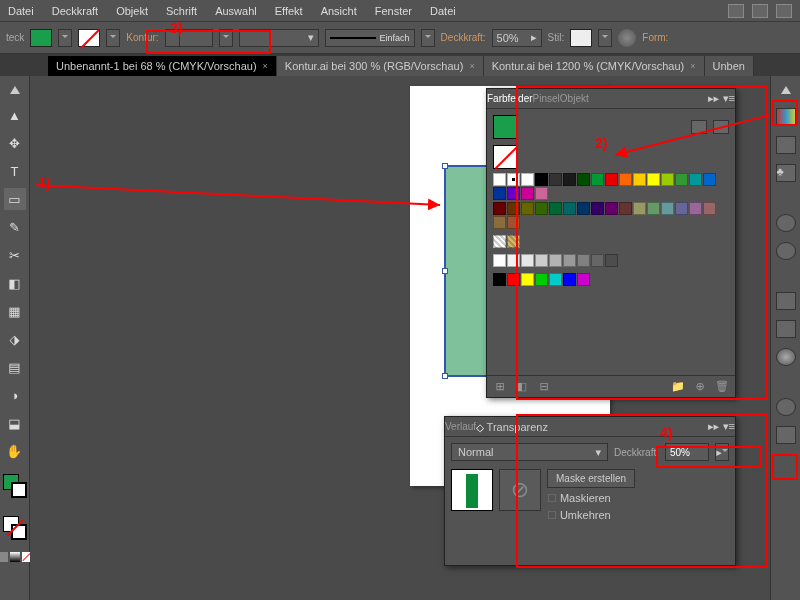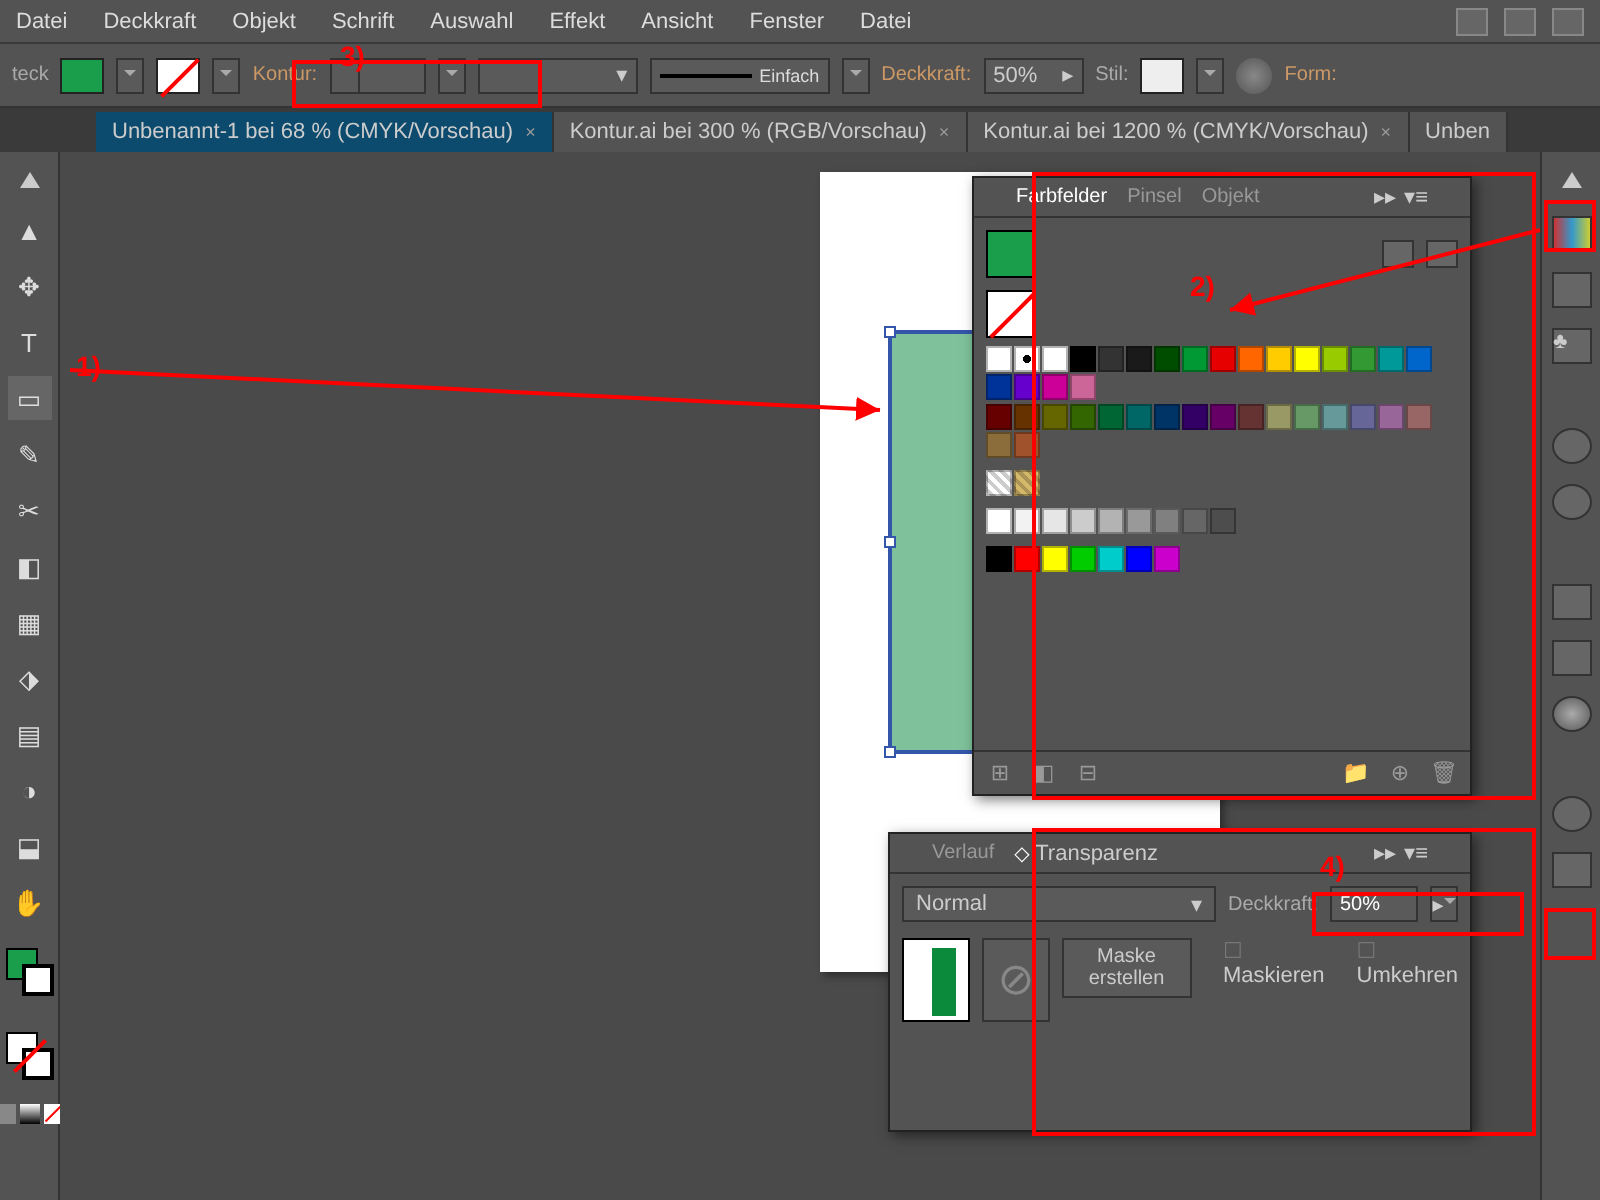--- a/index.html
+++ b/index.html
@@ -12,61 +12,61 @@
 .swatch{width:22px;height:18px;border:1px solid #222}
 .dd{width:14px;height:18px;background:#5a5a5a;border:1px solid #333;display:flex;align-items:center;justify-content:center}
 .dd:after{content:"";border:3px solid transparent;border-top-color:#aaa}
 .lbl{color:#aaa;font-size:10px}
 .spin{width:48px;height:18px;background:#5a5a5a;border:1px solid #333}
 .combo{width:80px;height:18px;background:#5a5a5a;border:1px solid #333;display:flex;align-items:center;padding:0 4px;justify-content:space-between}
 .stroke{width:90px;height:18px;background:#5a5a5a;border:1px solid #333;display:flex;align-items:center;padding:0 4px;gap:4px}
 .stroke .line{flex:1;height:2px;background:#000}
 .tabs{height:22px;background:#3a3a3a;display:flex;align-items:flex-end;padding-left:48px;gap:0}
 .tab{padding:4px 8px;background:#535353;color:#ccc;font-size:10px;display:flex;gap:6px;align-items:center;border-right:1px solid #333}
-.tab.active{background:#0c4a6e}
+.tab.active{background:#000000}
 .tab .x{color:#999;font-size:9px}
 .workspace{position:absolute;top:76px;left:0;right:0;bottom:0}
 .toolbar{position:absolute;left:0;top:0;width:30px;bottom:0;background:#535353;border-right:1px solid #333;display:flex;flex-direction:column;align-items:center;padding-top:6px;gap:6px}
 .tool{width:22px;height:22px;display:flex;align-items:center;justify-content:center;color:#ddd;font-size:13px}
 .fillstroke{position:relative;width:24px;height:24px;margin-top:6px}
 .fillstroke .f{position:absolute;width:16px;height:16px;background:#fff;border:1px solid #000;top:0;left:0}
 .fillstroke .s{position:absolute;width:16px;height:16px;border:2px solid #000;background:#fff;bottom:0;right:0}
 .fillstroke.red .f{background:#fff}
 .fillstroke.red .s{background:#fff}
 .fillstroke .slash{position:absolute;width:22px;height:2px;background:red;transform:rotate(-45deg);top:11px;left:1px}
 .tri{width:0;height:0;border-left:5px solid transparent;border-right:5px solid transparent;border-bottom:8px solid #ccc;margin:4px 0}
 .canvas{position:absolute;left:30px;right:30px;top:0;bottom:0;background:#4a4a4a}
 .artboard{position:absolute;left:380px;top:10px;width:200px;height:400px;background:#fff;box-shadow:2px 2px 4px rgba(0,0,0,0.4)}
 .rect{position:absolute;left:415px;top:90px;width:95px;height:210px;background:#7ec19a;border:1px solid #35a;outline:1px solid #35a}
 .handle{position:absolute;width:6px;height:6px;background:#fff;border:1px solid #35a}
 .rightbar{position:absolute;right:0;top:0;width:30px;bottom:0;background:#535353;border-left:1px solid #333;display:flex;flex-direction:column;align-items:center;padding-top:6px;gap:10px}
 .ric{width:20px;height:18px;background:#666;border:1px solid #333}
 .panel{position:absolute;background:#535353;border:1px solid #222;box-shadow:2px 2px 6px rgba(0,0,0,0.5)}
 .p-swatches{right:34px;top:12px;width:250px;height:310px}
 .p-trans{right:34px;top:340px;width:292px;height:150px}
-.ptabs{height:20px;display:flex;align-items:center;border-bottom:1px solid #333;padding:0 21px;gap:10px}
+.ptabs{height:20px;display:flex;align-items:center;border-bottom:1px solid #333;padding:0 0;}
 .ptab{color:#999;font-size:10px}
 .ptab.active{color:#fff}
 .ptabs .pend{margin-left:auto;display:flex;gap:4px}
 .sw-top{display:flex;padding:6px;gap:6px;align-items:center}
 .sw-big{width:24px;height:24px;background:#1a9e4b;border:1px solid #000}
 .sw-none{width:24px;height:24px;background:#fff;border:1px solid #000;position:relative}
 .sw-none:after{content:"";position:absolute;width:30px;height:2px;background:red;transform:rotate(-45deg);top:11px;left:-3px}
 .sw-grid{padding:0 6px;display:flex;flex-wrap:wrap;gap:1px;width:240px}
 .sw{width:13px;height:13px;border:1px solid rgba(0,0,0,0.3)}
 .sw-bottom{position:absolute;bottom:0;left:0;right:0;height:22px;border-top:1px solid #333;display:flex;align-items:center;padding:0 6px;gap:8px}
 .sw-bottom .ic{width:14px;height:14px;color:#999;text-align:center}
 .trans-body{padding:6px;display:flex;flex-direction:column;gap:8px}
 .trow{display:flex;align-items:center;gap:6px}
 .tcombo{flex:1;height:18px;background:#5a5a5a;border:1px solid #333;display:flex;align-items:center;justify-content:space-between;padding:0 6px;font-size:10px}
 .tinput{width:44px;height:18px;background:#5a5a5a;border:1px solid #333;text-align:left;padding:0 4px;font-size:10px;color:#fff}
 .thumb{width:42px;height:42px;background:#fff;border:1px solid #000;position:relative}
 .thumb .bar{position:absolute;left:14px;top:4px;width:12px;height:34px;background:#0a8a3a}
 .nosym{width:42px;height:42px;background:#5a5a5a;border:1px solid #333;display:flex;align-items:center;justify-content:center;color:#888;font-size:22px}
-.mask{display:flex;flex-direction:row;gap:16px;font-size:10px}
+.mask{display:flex;flex-direction:column;gap:4px;font-size:10px}
 .mask button{background:#5a5a5a;border:1px solid #333;color:#ccc;padding:3px 8px;font-size:10px}
 .annot{position:absolute;color:red;font-weight:bold;font-size:14px;z-index:100;pointer-events:none}
 .redbox{position:absolute;border:2px solid red;z-index:99;pointer-events:none}
 svg.arrow{position:absolute;z-index:98;pointer-events:none}
 </style>
 </head>
 <body>
 
 <div class="menubar">
   <span>Datei</span>

